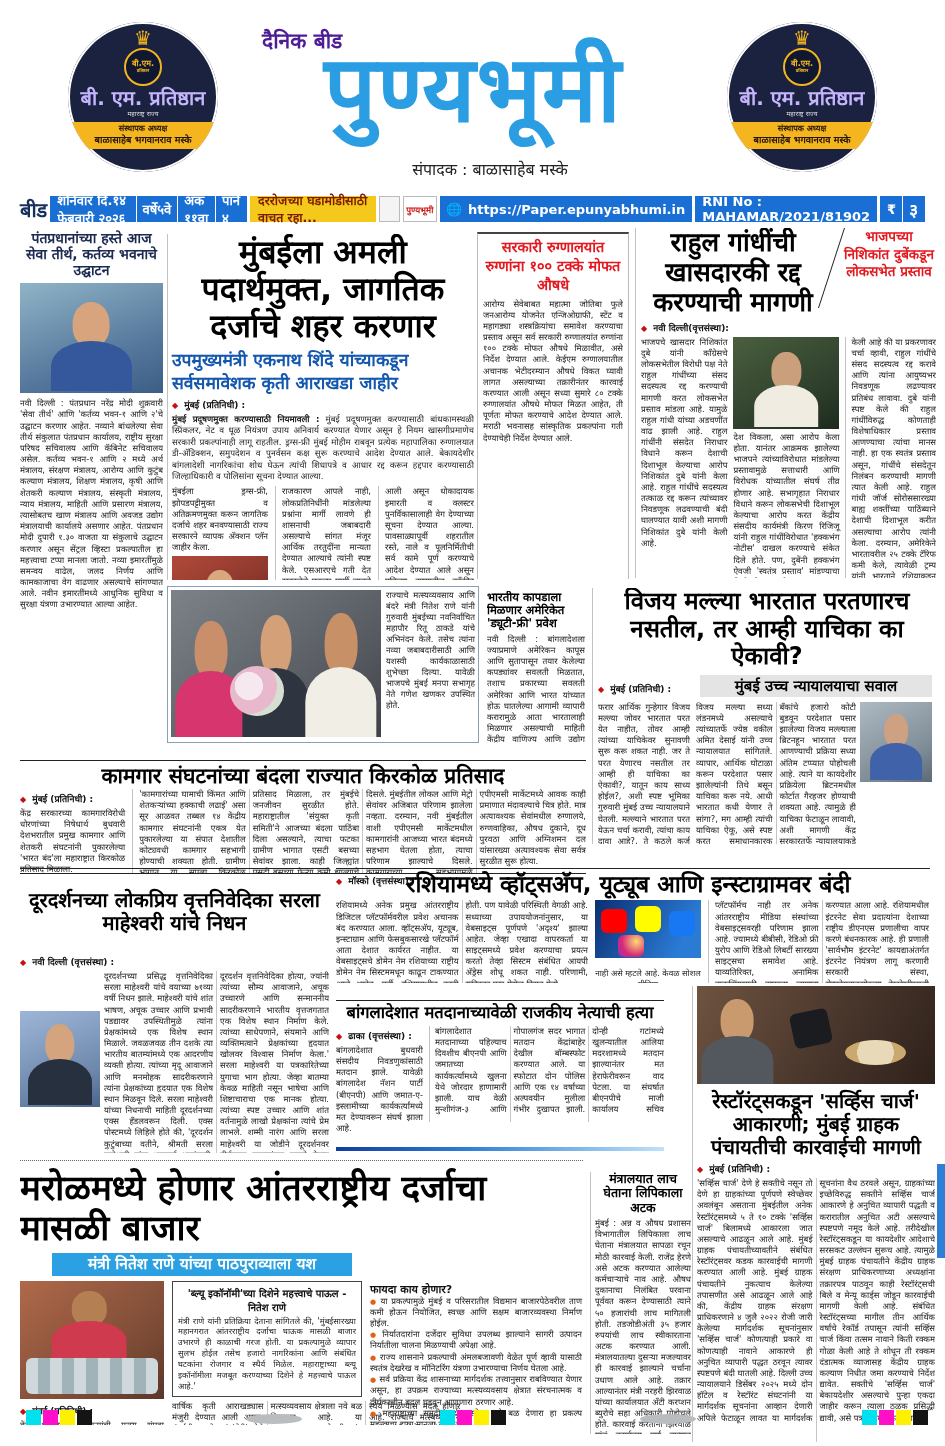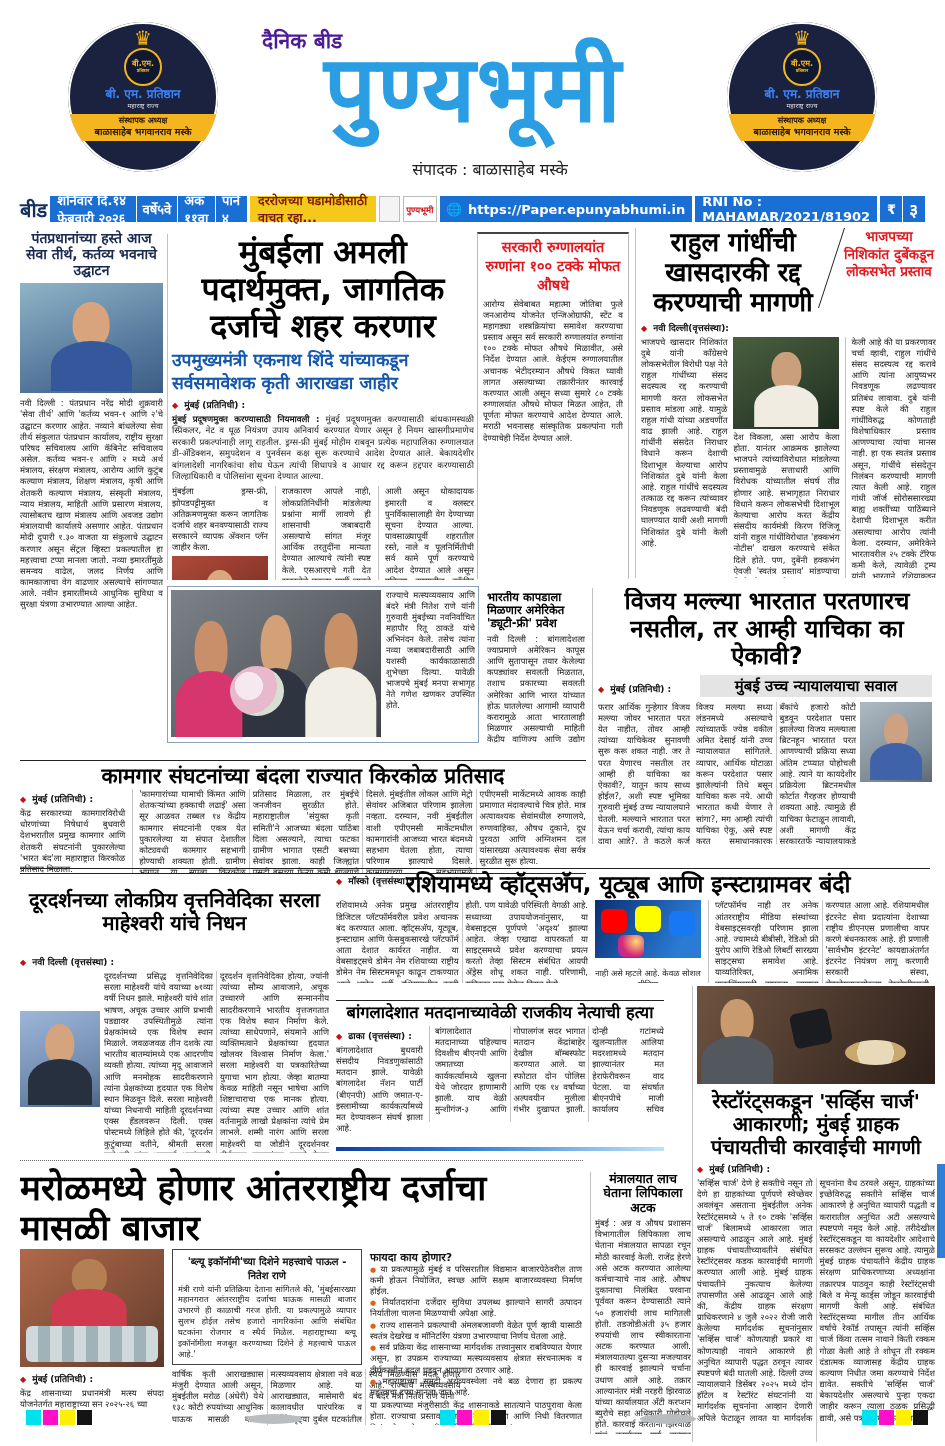--- a/index.html
+++ b/index.html
@@ -6,21 +6,21 @@
   .page{position:relative;width:945px;height:1446px;margin:0 auto;background:#fff;
         font-family:"DejaVu Sans","Liberation Sans",sans-serif;color:#111;overflow:hidden;}
   .abs{position:absolute;}
   
   .logo{width:150px;height:150px;border-radius:50%;background:#1b2240;display:flex;flex-direction:column;
         align-items:center;justify-content:flex-start;text-align:center;overflow:hidden;box-shadow:0 0 0 2px #fff inset;}
   .crown{color:#f2b41f;font-size:20px;line-height:1;margin-top:6px;}
   .emblem{width:34px;height:34px;border-radius:50%;background:#101730;border:2px solid #f2b41f;color:#f2b41f;
           font-size:8px;font-weight:bold;display:flex;flex-direction:column;align-items:center;justify-content:center;line-height:1.1;}
   .emblem .sub{font-size:4.5px;}
-  .logo .nm{color:#3b82f6;font-weight:bold;font-size:12px;margin-top:2px;line-height:1;}
+  .logo .nm{color:#c4b5fd;font-weight:bold;font-size:20px;margin-top:2px;line-height:1;}
   .logo .st{color:#ddd;font-size:6.5px;margin-top:1px;}
   .logo .band{background:#f5b51e;color:#24160a;width:100%;margin-top:4px;padding:2px 0 3px;line-height:1.25;}
   .logo .band .b1{font-size:8px;font-weight:bold;}
   .logo .band .b2{font-size:9.5px;font-weight:bold;}
   .kicker{font-size:21px;font-weight:bold;color:#4c1d95;}
   .mast{font-size:92px;font-weight:800;color:#2b9de2;line-height:.95;letter-spacing:1px;}
   .editor{font-size:16px;color:#222;}
   
   .ibar{top:196px;left:20px;width:905px;height:26px;display:flex;align-items:stretch;gap:3px;font-size:13px;}
   .ib-city{font-size:20px;font-weight:800;color:#16305e;display:flex;align-items:center;}
@@ -293,20 +293,21 @@
     <div class="hl" style="font-size:20px;margin:6px 0 2px;">रेस्टॉरंट्सकडून 'सर्व्हिस चार्ज' आकारणी; मुंबई ग्राहक पंचायतीची कारवाईची मागणी</div>
     <div class="byline">
       <span class="dia">◆</span>
       <span>मुंबई (प्रतिनिधी) :</span>
     </div>
     <div class="bt cols2" style="height:268px;">'सर्व्हिस चार्ज' देणे हे सक्तीचे नसून तो देणे हा ग्राहकांच्या पूर्णपणे स्वेच्छेवर अवलंबून असताना मुंबईतील अनेक रेस्टॉरंट्समध्ये ५ ते १० टक्के 'सर्व्हिस चार्ज' बिलामध्ये आकारला जात असल्याचे आढळून आले आहे. मुंबई ग्राहक पंचायतीच्यावतीने संबंधित रेस्टॉरंट्सवर कडक कारवाईची मागणी करण्यात आली आहे. मुंबई ग्राहक पंचायतीने नुकत्याच केलेल्या तपासणीत असे आढळून आले आहे की, केंद्रीय ग्राहक संरक्षण प्राधिकरणाने ४ जुलै २०२२ रोजी जारी केलेल्या मार्गदर्शक सूचनांनुसार 'सर्व्हिस चार्ज' कोणत्याही प्रकारे वा कोणत्याही नावाने आकारणे ही अनुचित व्यापारी पद्धत ठरवून त्यावर स्पष्टपणे बंदी घातली आहे. दिल्ली उच्च न्यायालयाने डिसेंबर २०२५ मध्ये दोन हॉटेल व रेस्टॉरंट संघटनांनी या मार्गदर्शक सूचनांना आव्हान देणारी अपिले फेटाळून लावत या मार्गदर्शक सूचनांना वैध ठरवले असून, ग्राहकांच्या इच्छेविरुद्ध सक्तीने सर्व्हिस चार्ज आकारणे हे अनुचित व्यापारी पद्धती व करारातील अनुचित अटी असल्याचे स्पष्टपणे नमूद केले आहे. तरीदेखील रेस्टॉरंट्सकडून या कायदेशीर आदेशाचे सरसकट उल्लंघन सुरूच आहे. त्यामुळे मुंबई ग्राहक पंचायतीने केंद्रीय ग्राहक संरक्षण प्राधिकरणाच्या अध्यक्षांना तक्रारपत्र पाठवून काही रेस्टॉरंट्सची बिले व मेन्यू कार्ड्स जोडून कारवाईची मागणी केली आहे. संबंधित रेस्टॉरंट्सच्या मागील तीन आर्थिक वर्षांचे रेकॉर्ड तपासून त्यांनी सर्व्हिस चार्ज किंवा तत्सम नावाने किती रक्कम गोळा केली आहे ते शोधून ती रक्कम दंडात्मक व्याजासह केंद्रीय ग्राहक कल्याण निधीत जमा करण्याचे निर्देश द्यावेत. सक्तीचे 'सर्व्हिस चार्ज' बेकायदेशीर असल्याचे पुन्हा एकदा जाहीर करून त्याला ठळक प्रसिद्धी द्यावी, असे पत्रात नमूद केले आहे.</div>
   </div>
 
   <div class="abs" style="left:20px;top:1160px;width:563px;height:264px;border-top:1px dotted #666;overflow:hidden;">
     <div class="hl" style="font-size:35px;text-align:left;margin-top:7px;">मरोळमध्ये होणार आंतरराष्ट्रीय दर्जाचा मासळी बाजार</div>
+    <div class="bluebar" style="margin:4px 0 5px 32px;width:300px;height:23px;font-size:15.5px;line-height:23px;">मंत्री नितेश राणे यांच्या पाठपुराव्याला यश</div>
     <div style="display:flex;gap:8px;">
       <div style="width:144px;">
         <div class="ph" style="width:144px;height:118px;background:linear-gradient(140deg,#b0694a,#7a4a35 70%,#5a362a);">
           <div class="person" style="left:22%;top:4%;width:52%;height:64%;--skin:#b57f54;--shirt:#cf3a4e;"></div>
           <div class="tile" style="left:4%;top:66%;width:92%;height:30%;background:repeating-linear-gradient(90deg,#cfd8da 0 12px,#9fb3b8 12px 24px);"></div>
         </div>
         <div class="byline" style="margin-top:5px;">
           <span class="dia">◆</span>
           <span>मुंबई (प्रतिनिधी) :</span>
         </div>

